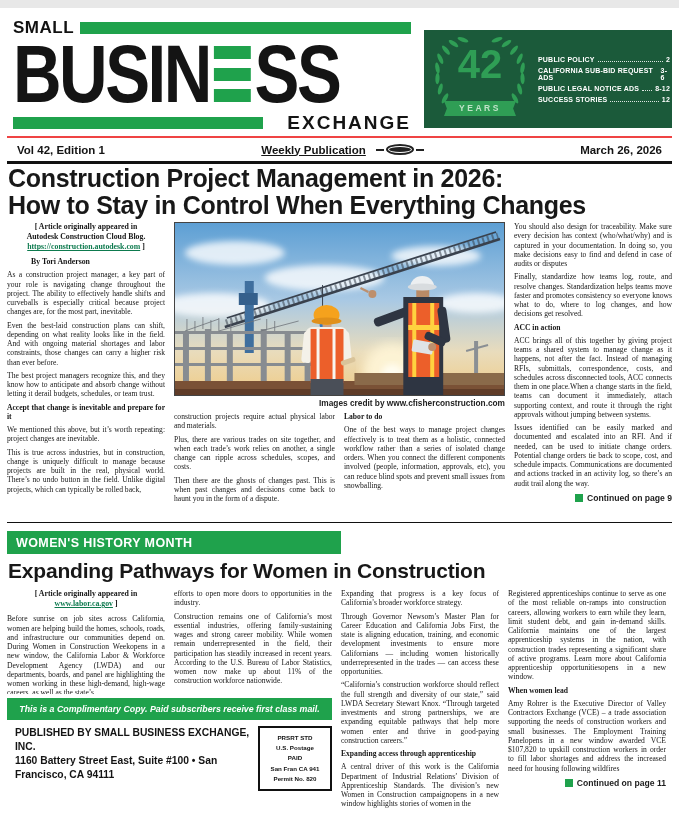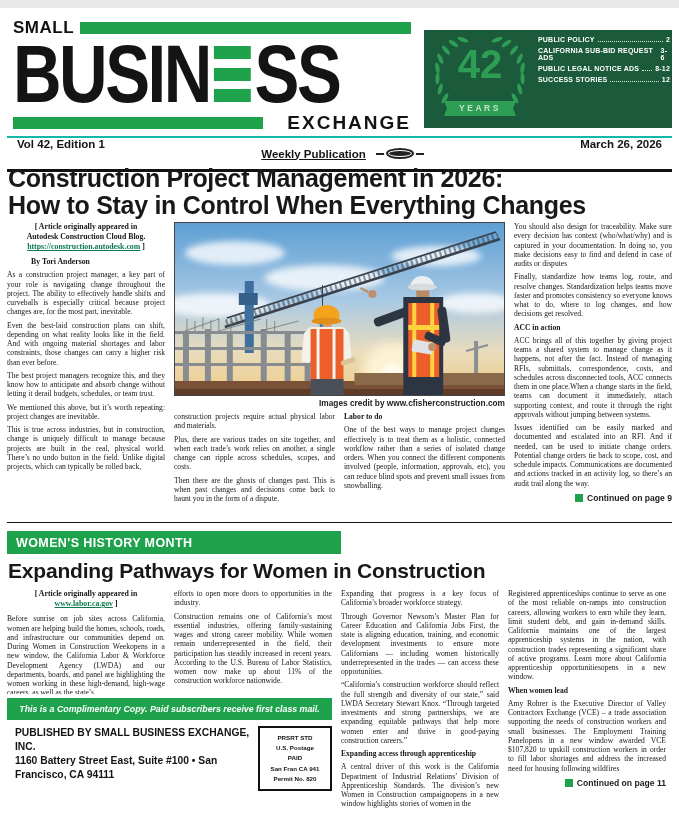--- a/index.html
+++ b/index.html
@@ -22,33 +22,33 @@
   .brand-small{font-family:"Liberation Sans",sans-serif;font-weight:bold;font-size:17px;letter-spacing:.5px;color:#111;}
   .gbar{background:var(--green);height:12px;flex:1;margin-left:6px;}
   .biz{display:flex;align-items:center;height:66px;margin-top:3px;transform:scaleX(.82);transform-origin:left center;white-space:nowrap;}
   .biz-txt{font-family:"Liberation Sans",sans-serif;font-weight:bold;font-size:82px;line-height:.8;letter-spacing:-3px;color:#141414;}
   .ebars{display:inline-flex;flex-direction:column;justify-content:space-between;height:56px;width:46px;margin:0 5px;}
   .ebars span{display:block;height:13px;background:var(--green);}
   .logo-row3{display:flex;align-items:center;height:20px;margin-top:6px;gap:16px;}
   .gbar2{background:var(--green);height:12px;flex:1;margin-right:8px;}
   .brand-exchange{font-family:"Liberation Sans",sans-serif;font-weight:bold;font-size:19px;letter-spacing:2px;color:#141414;}
   
-  .tocbox{flex:1;margin-left:13px;margin-top:12px;height:98px;background:var(--darkgreen);display:flex;box-sizing:border-box;padding:6px 2px 6px 4px;}
+  .tocbox{flex:1;margin-left:13px;margin-top:12px;height:98px;background:var(--darkgreen);display:flex;align-items:center;box-sizing:border-box;padding:6px 2px 6px 4px;}
   .badge{width:104px;height:86px;position:relative;flex:none;}
   .badge svg{position:absolute;inset:0;}
   .badge-num{position:absolute;top:8px;left:0;right:0;text-align:center;font-family:"Liberation Sans",sans-serif;font-weight:bold;font-size:40px;line-height:1;color:var(--badgegreen);}
   .ribbon{position:absolute;bottom:6px;left:16px;right:16px;height:15px;background:var(--badgegreen);color:#bfe3c8;
     font-family:"Liberation Sans",sans-serif;font-weight:bold;font-size:8.5px;letter-spacing:2.5px;text-align:center;line-height:15px;
     clip-path:polygon(0 0,100% 0,96% 50%,100% 100%,0 100%,4% 50%);}
   .toc{flex:1;display:flex;flex-direction:column;gap:4px;margin-left:6px;}
   .toc-row{display:flex;align-items:flex-end;color:#fff;font-family:"Liberation Sans",sans-serif;font-weight:bold;font-size:7px;letter-spacing:.2px;}
   .toc-leader{flex:1;border-bottom:1.5px dotted rgba(255,255,255,.85);margin:0 3px 1px 3px;}
   
-  .dateline{position:absolute;top:128px;left:7px;width:665px;box-sizing:border-box;border-top:2px solid #14b8a6;border-bottom:3px solid #111;
-    height:36px;display:flex;justify-content:space-between;padding:0 10px;
+  .dateline{position:absolute;top:128px;left:7px;width:665px;box-sizing:border-box;border-top:2px solid #ef4444;border-bottom:3px solid #111;
+    height:28px;display:flex;align-items:center;justify-content:space-between;padding:0 10px;
     font-family:"Liberation Sans",sans-serif;font-weight:bold;font-size:11.5px;color:#141414;}
   .dl-center{display:flex;align-items:center;gap:10px;text-decoration:underline;}
   .seal{display:inline-flex;align-items:center;}
   .seal .wing{width:8px;height:2px;background:#222;}
   .seal .oval{width:28px;height:11px;background:#222;border-radius:50%;margin:0 2px;position:relative;}
   .seal .oval::after{content:"";position:absolute;inset:2px;border:1px solid #fff;border-radius:50%;}
   
   .headline1{position:absolute;top:157px;left:8px;width:660px;font-family:"Liberation Sans",sans-serif;font-weight:bold;font-size:25px;line-height:1.07;letter-spacing:-.3px;color:#181818;}
   .headline2{position:absolute;top:551px;left:8px;width:660px;font-family:"Liberation Sans",sans-serif;font-weight:bold;font-size:21px;letter-spacing:-.2px;color:#181818;}
   
@@ -184,20 +184,21 @@
     <div class="a1col">
       <div class="attrib">
         <span>[ Article originally appeared in</span><br>
         <span>Autodesk Construction Cloud Blog.</span><br>
         <a href="#">https://construction.autodesk.com</a><span> ]</span>
       </div>
       <div class="byline">By Tori Anderson</div>
       <p>As a construction project manager, a key part of your role is navigating change throughout the project. The ability to effectively handle shifts and curveballs is especially critical because project changes are, for the most part, inevitable.</p>
       <p>Even the best-laid construction plans can shift, depending on what reality looks like in the field. And with ongoing material shortages and labor constraints, those changes can carry a higher risk than ever before.</p>
       <p>The best project managers recognize this, and they know how to anticipate and absorb change without letting it derail budgets, schedules, or team trust.</p>
+      <p class="subhead">Accept that change is inevitable and prepare for it</p>
       <p>We mentioned this above, but it’s worth repeating: project changes are inevitable.</p>
       <p>This is true across industries, but in construction, change is uniquely difficult to manage because projects are built in the real, physical world. There’s no undo button in the field. Unlike digital projects, which can typically be rolled back,</p>
     </div>
 
     <div class="a1mid">
       <div class="photo">
         <svg viewBox="0 0 330 172" width="329" height="172" preserveAspectRatio="none">
           <defs>
             <linearGradient id="sky" x1="0" y1="0" x2="0" y2="1">
               <stop offset="0" stop-color="#5d9fd4"></stop>

